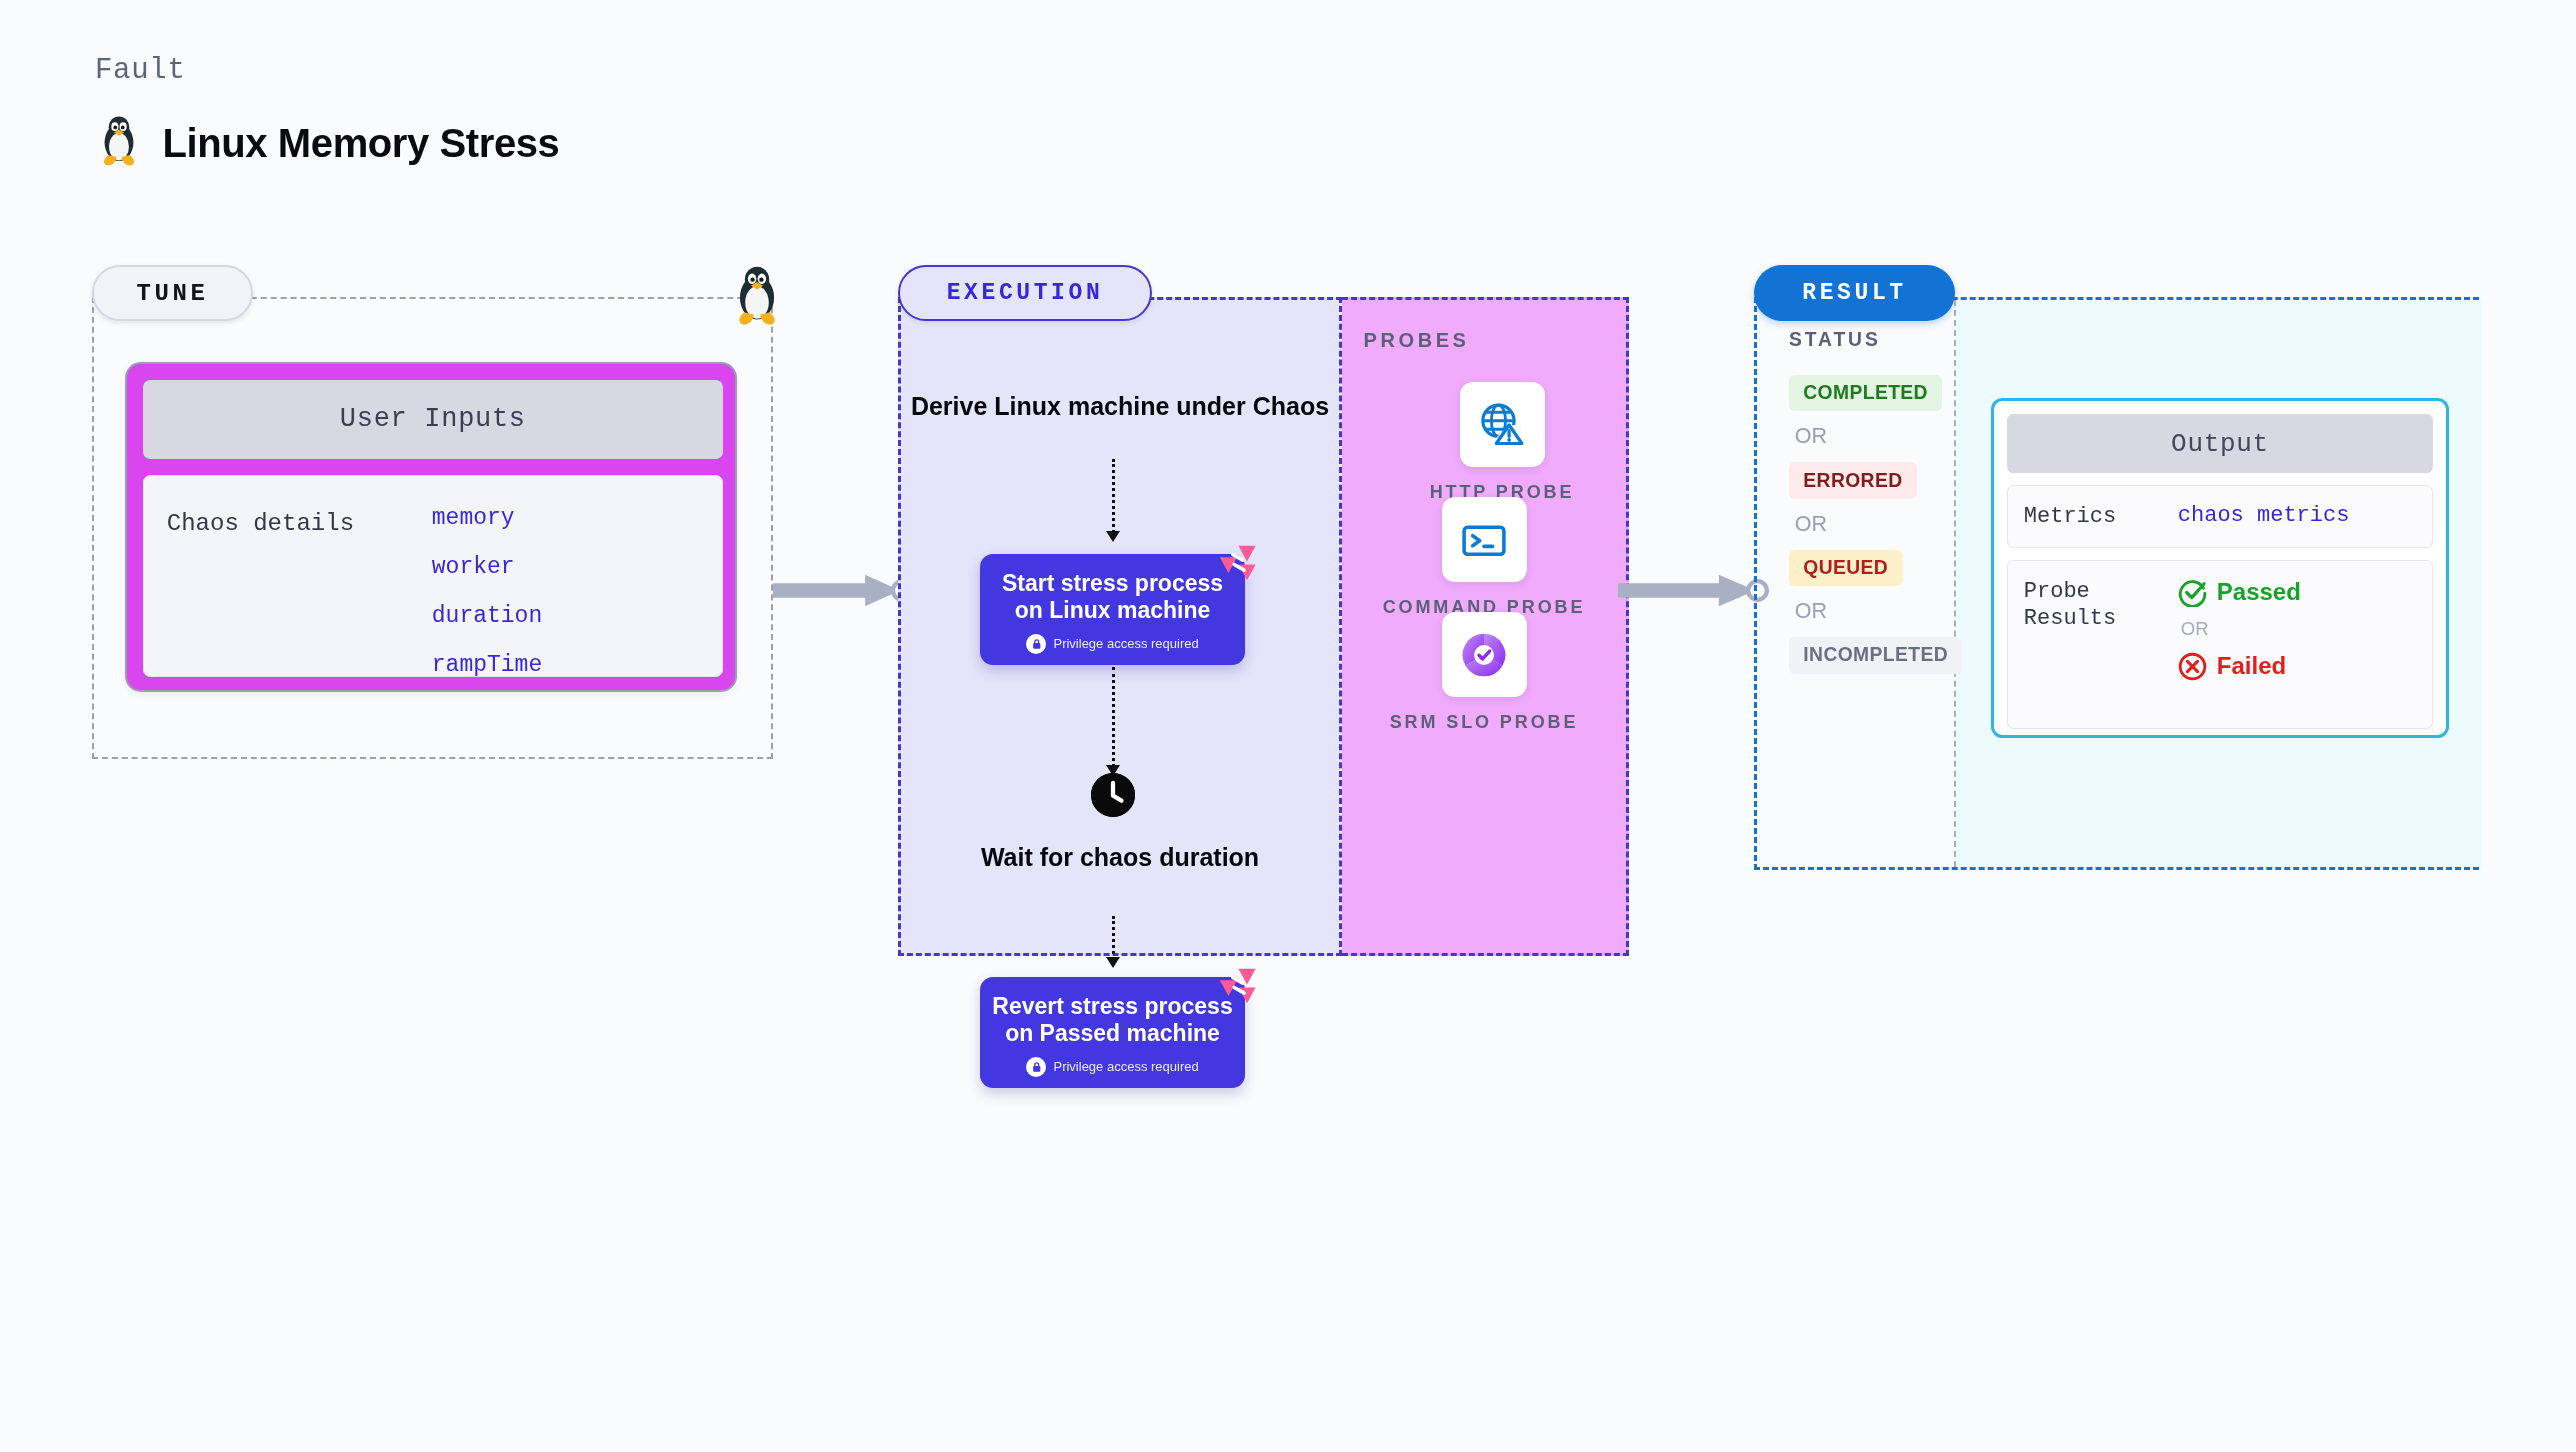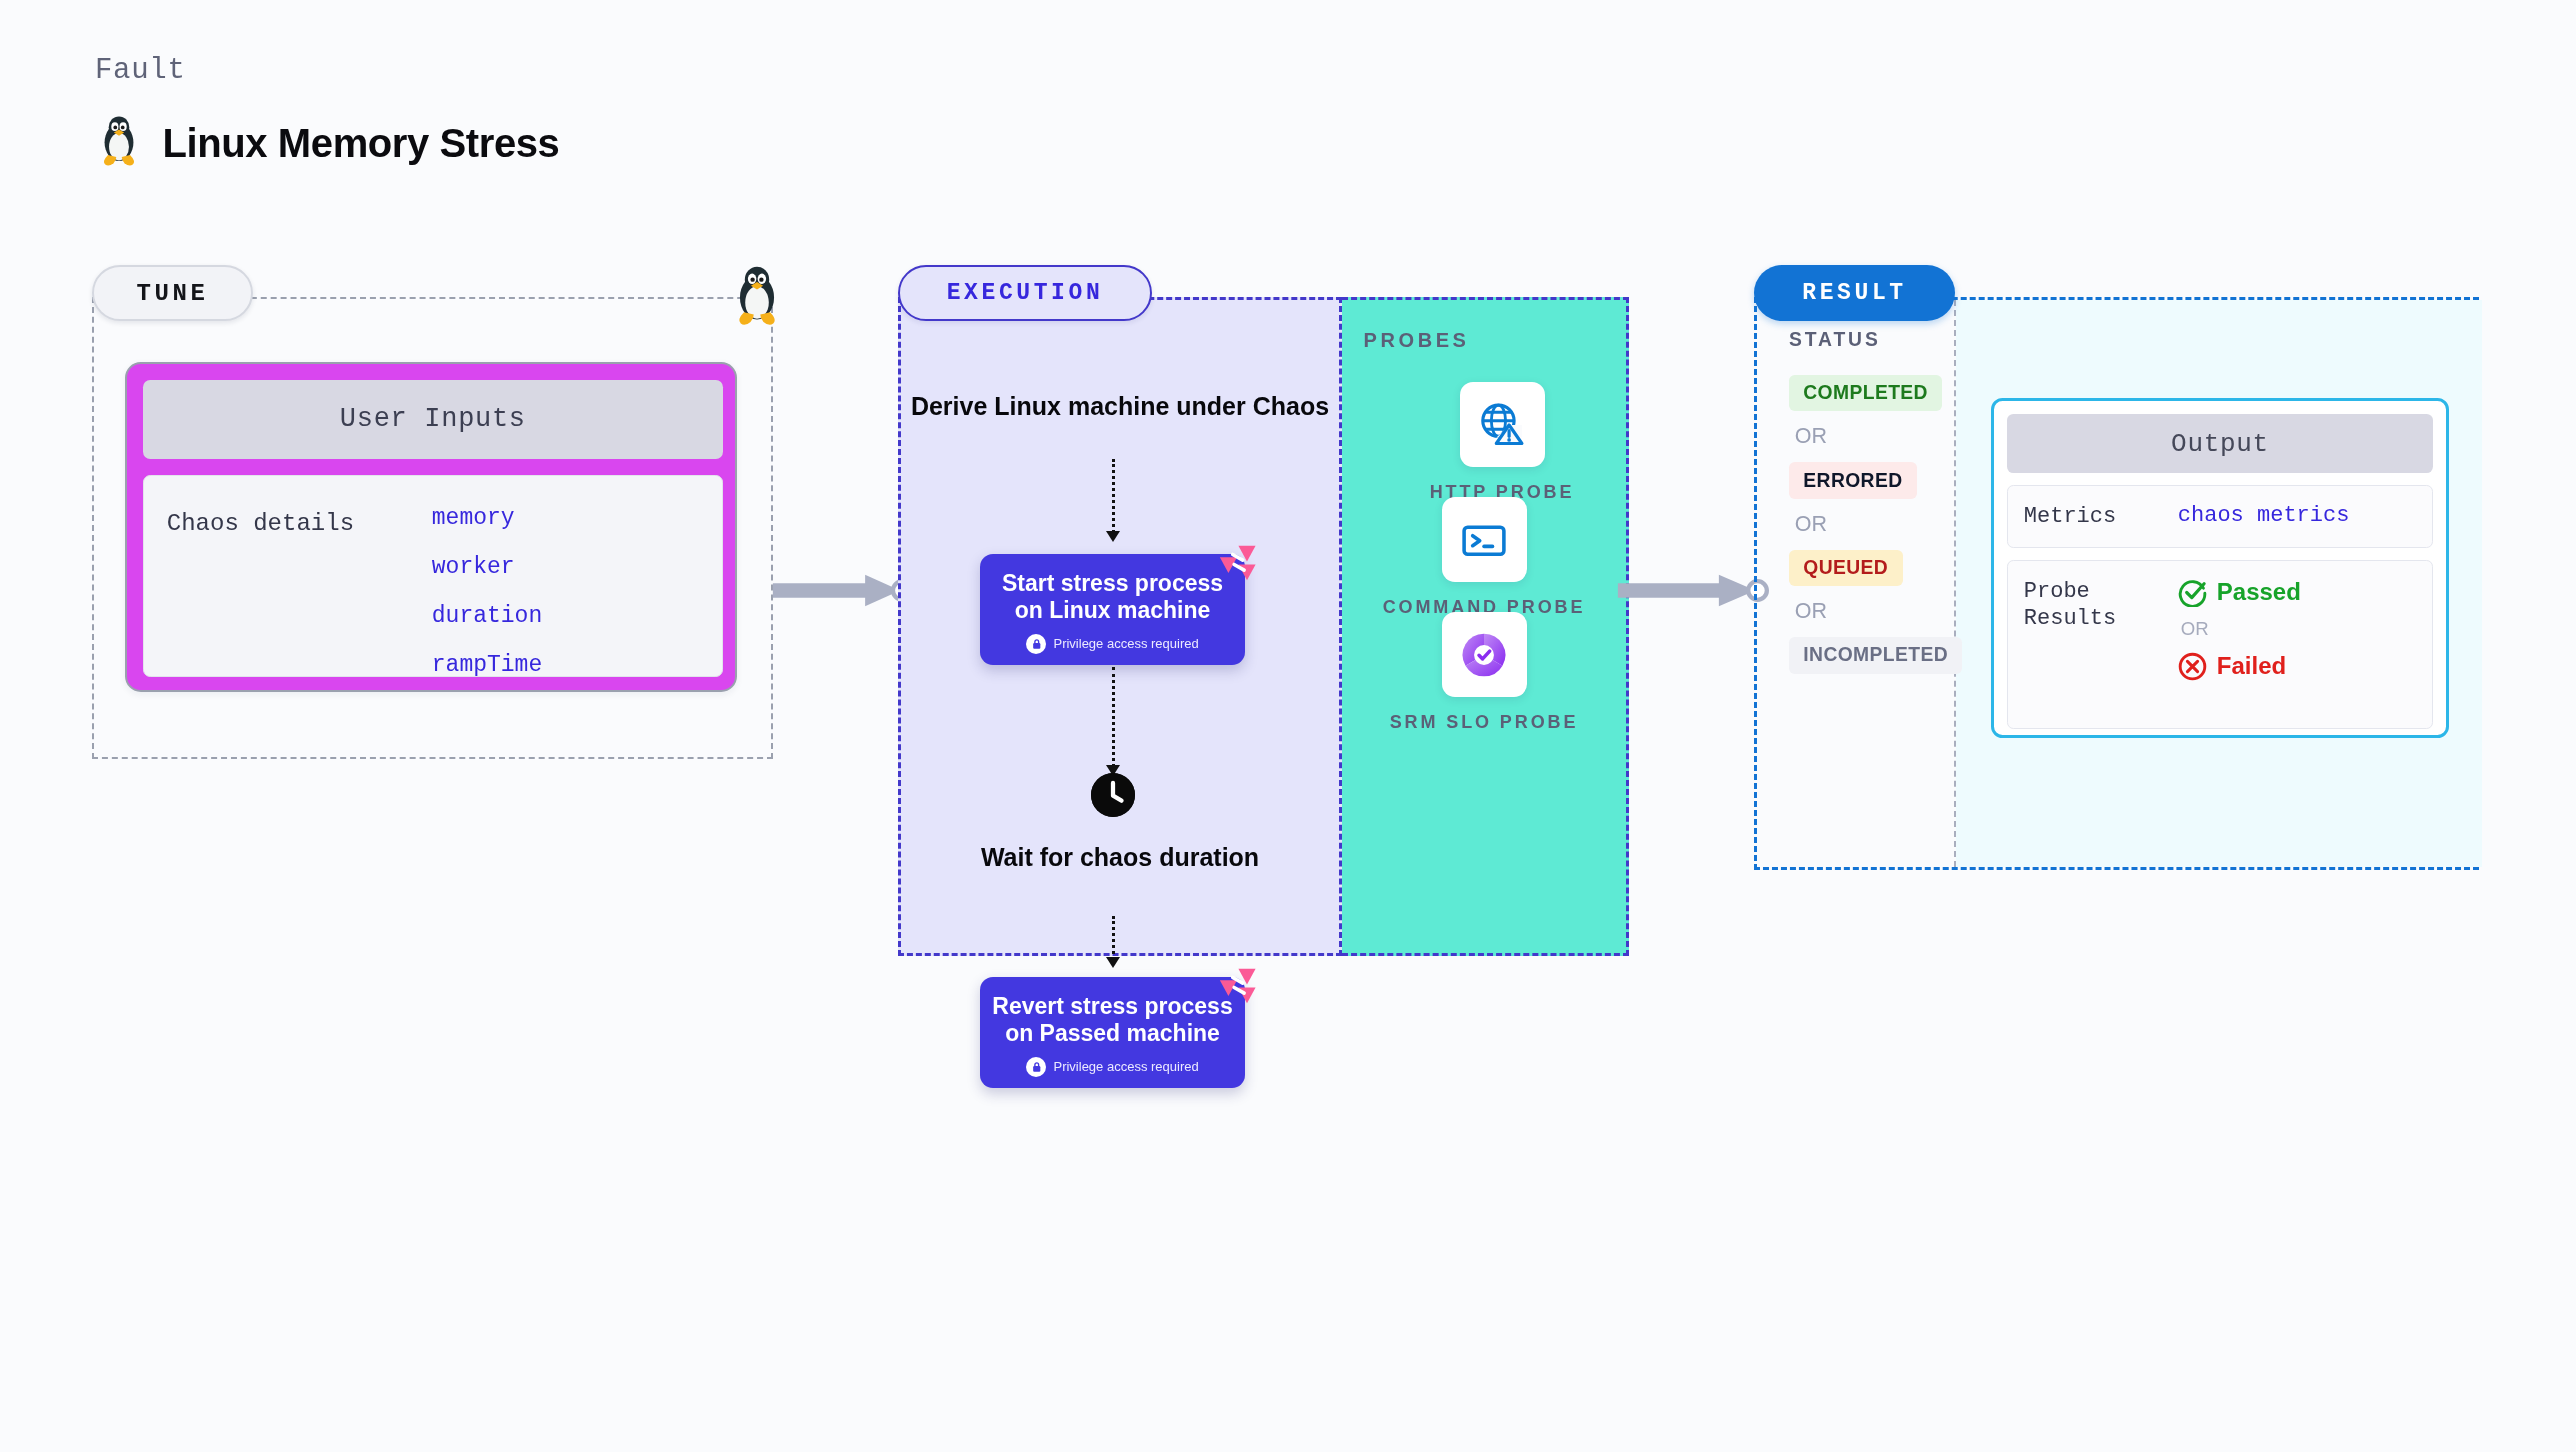--- a/index.html
+++ b/index.html
@@ -152,21 +152,21 @@
     position: absolute; left: 190px; top: 473px;
     width: 44px; height: 44px; border-radius: 50%;
     background: #0a0a0a;
   }
   .clock-icon svg { width: 44px; height: 44px; display: block; }
 
   
   #probes-panel {
     left: 1342px; top: 297px; width: 287px; height: 659px;
     border: 3.6px dashed #4338ca; border-left: none;
-    background: #5eead4;
+    background: #f0abfc;
   }
   .probes-label {
     position: absolute; left: 21.5px; top: 29px;
     font-size: 20px; font-weight: bold;
     color: #5b6077; letter-spacing: 3.6px;
   }
   .probe-item {
     position: absolute; left: 0; width: 100%;
     display: flex; flex-direction: column; align-items: center;
   }
@@ -461,21 +461,21 @@
     </svg>
   </div>
 
   <div class="panel" id="result-panel">
     <div class="result-outputzone"></div>
     <div class="result-divider"></div>
     <div class="status-label">STATUS</div>
     <div class="status-stack">
       <span class="status-badge" style="background:#e2f5e2;color:#1d7a1d">COMPLETED</span>
       <span class="or-text">OR</span>
-      <span class="status-badge" style="background:#fdeaea;color:#0f172a">ERRORED</span>
+      <span class="status-badge" style="background:#fdeaea;color:#7f1d1d">ERRORED</span>
       <span class="or-text">OR</span>
       <span class="status-badge" style="background:#fdf0c9;color:#b31c1c">QUEUED</span>
       <span class="or-text">OR</span>
       <span class="status-badge" style="background:#f1f2f6;color:#6a6f85">INCOMPLETED</span>
     </div>
   </div>
   <div class="panel-pill" id="result-pill">RESULT</div>
 
   <div class="output-card">
     <div class="output-header">Output</div>

